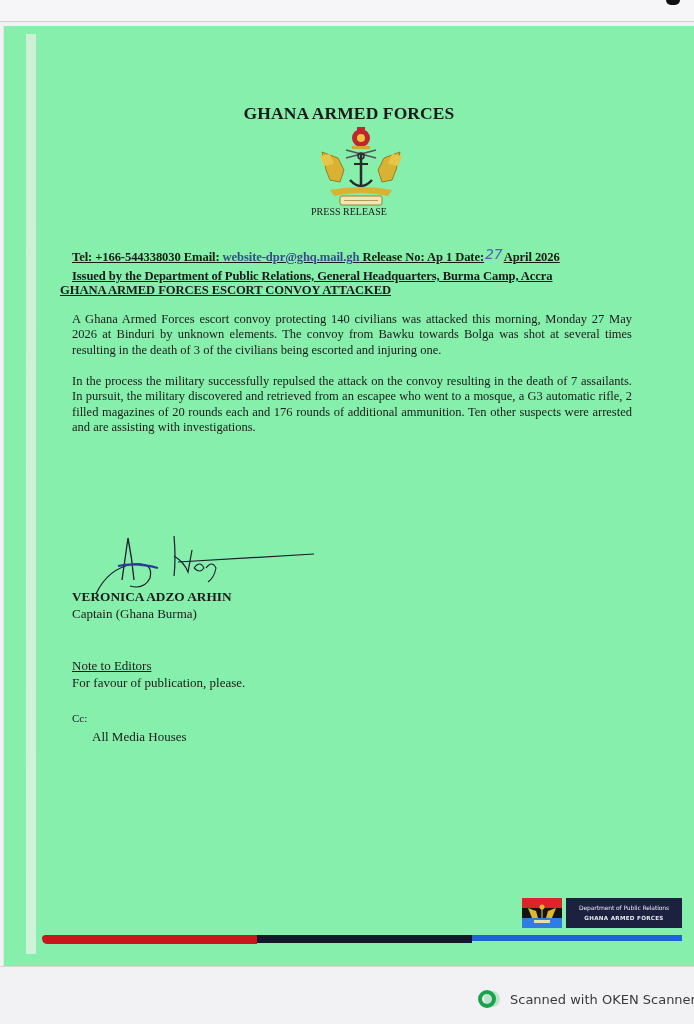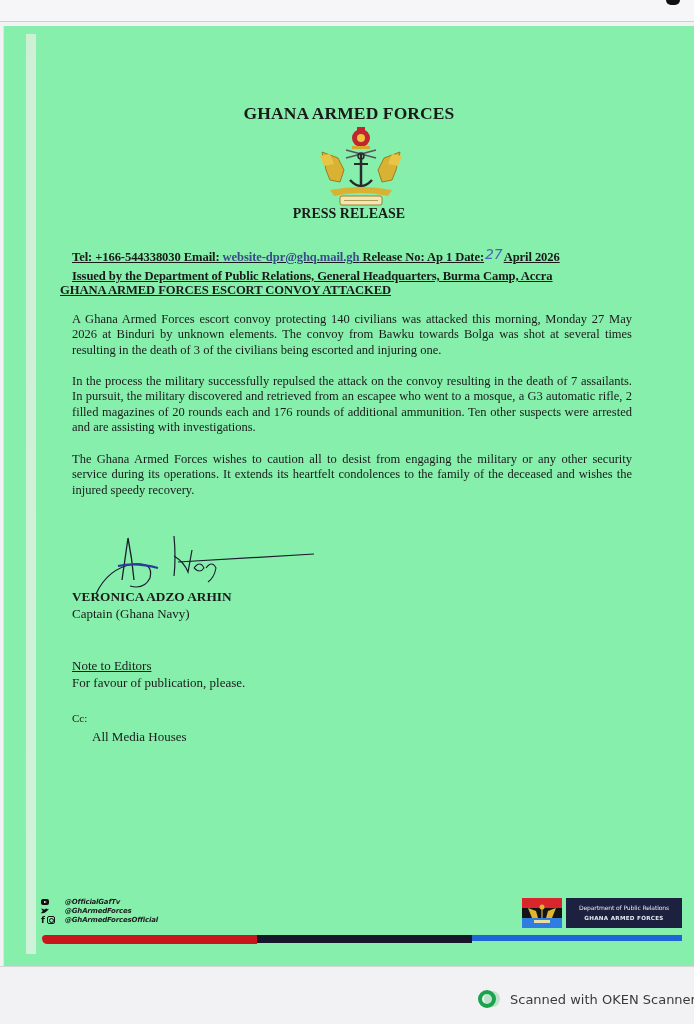--- a/index.html
+++ b/index.html
@@ -7,21 +7,21 @@
   body { background: #f2f2f4; font-family: "Liberation Serif", "DejaVu Serif", serif; color: #1a1a1a; position: relative; }
 
   .top-strip { position: absolute; left: 0; top: 0; width: 694px; height: 22px; background: #f6f6f8; border-bottom: 1px solid #cfcfd2; }
   .top-strip .corner-glyph { position: absolute; right: 14px; top: 0; width: 14px; height: 5px; background: #111; border-radius: 0 0 7px 7px; }
 
   .page { position: absolute; left: 3px; top: 26px; width: 691px; height: 940px; background: #86efac; border-left: 1px solid #e4e4e6; }
   .page .margin-tint { position: absolute; left: 22px; top: 8px; width: 10px; height: 920px; background: linear-gradient(#fdf0f0, #fff6f6); opacity: .6; }
 
   .org-title { position: absolute; left: 0; width: 100%; top: 77px; text-align: center; font-weight: bold; font-size: 17.5px; letter-spacing: .1px; }
   .crest { position: absolute; left: 312px; top: 98px; width: 90px; height: 88px; }
-  .press-release { position: absolute; left: 0; width: 100%; top: 180px; text-align: center; font-weight: bold; font-size: 14px; }
+  .press-release { position: absolute; left: 0; width: 100%; top: 180px; text-align: center; font-weight: normal; font-size: 10px; }
 
   .issued-line, .tel-line { position: absolute; left: 68px; font-weight: bold; font-size: 12.6px; text-decoration: underline; white-space: nowrap; letter-spacing: -.1px; }
   .issued-line { top: 206px; margin-top: 37px; }
   .tel-line { top: 222px; }
   .tel-line .email { color: #3b4a8a; font-weight: bold; }
   .tel-line .handdate { display: inline-block; font-family: "DejaVu Sans", sans-serif; font-weight: normal; color: #4d63b8; font-style: italic; font-size: 14px; transform: translateY(-2px); margin: 0 1px; }
 
   .headline { position: absolute; left: 56px; top: 257px; font-weight: bold; font-size: 12.6px; text-decoration: underline; letter-spacing: -.1px; }
 
   .para { position: absolute; left: 68px; width: 560px; font-size: 12.5px; line-height: 15.4px; text-align: justify; }
@@ -114,62 +114,38 @@
 
   <div class="issued-line">Issued by the Department of Public Relations, General Headquarters, Burma Camp, Accra</div>
   <div class="tel-line">
     <span>Tel: +166-544338030 Email: </span><span class="email">website-dpr@ghq.mail.gh</span><span>  Release No: Ap 1 Date:</span><span class="handdate">27</span><span>April 2026</span>
   </div>
 
   <div class="headline">GHANA ARMED FORCES ESCORT CONVOY ATTACKED</div>
 
   <p class="para p1">A Ghana Armed Forces escort convoy protecting 140 civilians was attacked this morning, Monday 27 May 2026 at Binduri by unknown elements. The convoy from Bawku towards Bolga was shot at several times resulting in the death of 3 of the civilians being escorted and injuring one.</p>
   <p class="para p2">In the process the military successfully repulsed the attack on the convoy resulting in the death of 7 assailants. In pursuit, the military discovered and retrieved from an escapee who went to a mosque, a G3 automatic rifle, 2 filled magazines of 20 rounds each and 176 rounds of additional ammunition. Ten other suspects were arrested and are assisting with investigations.</p>
-  <p class="para p3">The Ghana Armed Forces wishes to caution all to desist from engaging the military or any other security service during its operations. It extends its heartfelt condolences to the family of the deceased and wishes the injured speedy recovery.</p>
 
   <svg class="signature" viewBox="0 0 230 72">
     <path d="M40 10 L34 52 M40 10 Q44 30 46 52" fill="none" stroke="#1b1b2e" stroke-width="1.3"></path>
     <path d="M8 66 Q20 40 46 36 Q66 34 62 50 Q56 62 42 58" fill="none" stroke="#1b1b2e" stroke-width="1.2"></path>
     <path d="M30 38 Q48 34 70 40" fill="none" stroke="#2a3d9a" stroke-width="2.2"></path>
     <path d="M86 8 Q88 30 86 48 M86 28 Q96 34 100 44 L104 22" fill="none" stroke="#1b1b2e" stroke-width="1.2"></path>
     <path d="M106 40 q6 -8 10 0 q-4 6 -10 0 M118 40 q6 -8 10 0 q-2 10 -8 14" fill="none" stroke="#1b1b2e" stroke-width="1.1"></path>
     <path d="M90 34 L226 26" fill="none" stroke="#1b1b2e" stroke-width="1.2"></path>
   </svg>
 
   <div class="sig-name">VERONICA ADZO ARHIN</div>
-  <div class="sig-rank">Captain (Ghana Navy)</div>
+  <div class="sig-rank">Captain (Ghana Burma)</div>
 
   <div class="note-head">Note to Editors</div>
   <div class="note-body">For favour of publication, please.</div>
   <div class="cc-label">Cc:</div>
   <div class="cc-body">All Media Houses</div>
 
-  <div class="footer-social">
-    <div class="social-row">
-      <span class="social-icons">
-          <span class="ico ico-yt"></span>
-        </span>
-      <span class="social-handle">@OfficialGafTv</span>
-    </div>
-    <div class="social-row">
-      <span class="social-icons">
-        <svg class="ico ico-tw" viewBox="0 0 8 6">
-            <path d="M0 5 Q3 6 6 3 L8 1 L6.5 1.2 Q5 -0.5 4 1.5 Q2 1.5 0.5 0.3 Q0.3 2 2 3 Q1 3.5 0 5Z" fill="#111"></path>
-          </svg>
-      </span>
-      <span class="social-handle">@GhArmedForces</span>
-    </div>
-    <div class="social-row">
-      <span class="social-icons">
-        <span class="ico ico-fb">f</span>
-        <span class="ico ico-ig"></span>
-      </span>
-      <span class="social-handle">@GhArmedForcesOfficial</span>
-    </div>
-  </div>
 
   <div class="dpr-block">
     <div class="mini-flag">
       <div class="band" style="top:0;background:#d8262c"></div>
       <div class="band" style="top:10px;background:#141414"></div>
       <div class="band" style="top:20px;background:#2f7de0"></div>
       <svg style="position:absolute;left:0;top:0" width="40" height="30" viewBox="0 0 40 30">
         <path d="M6 10 L14 13 L16 20 L10 20 Z" fill="#e0b630"></path>
         <path d="M34 10 L26 13 L24 20 L30 20 Z" fill="#e0b630"></path>
         <circle cx="20" cy="9" r="2.5" fill="#e0b630"></circle>

